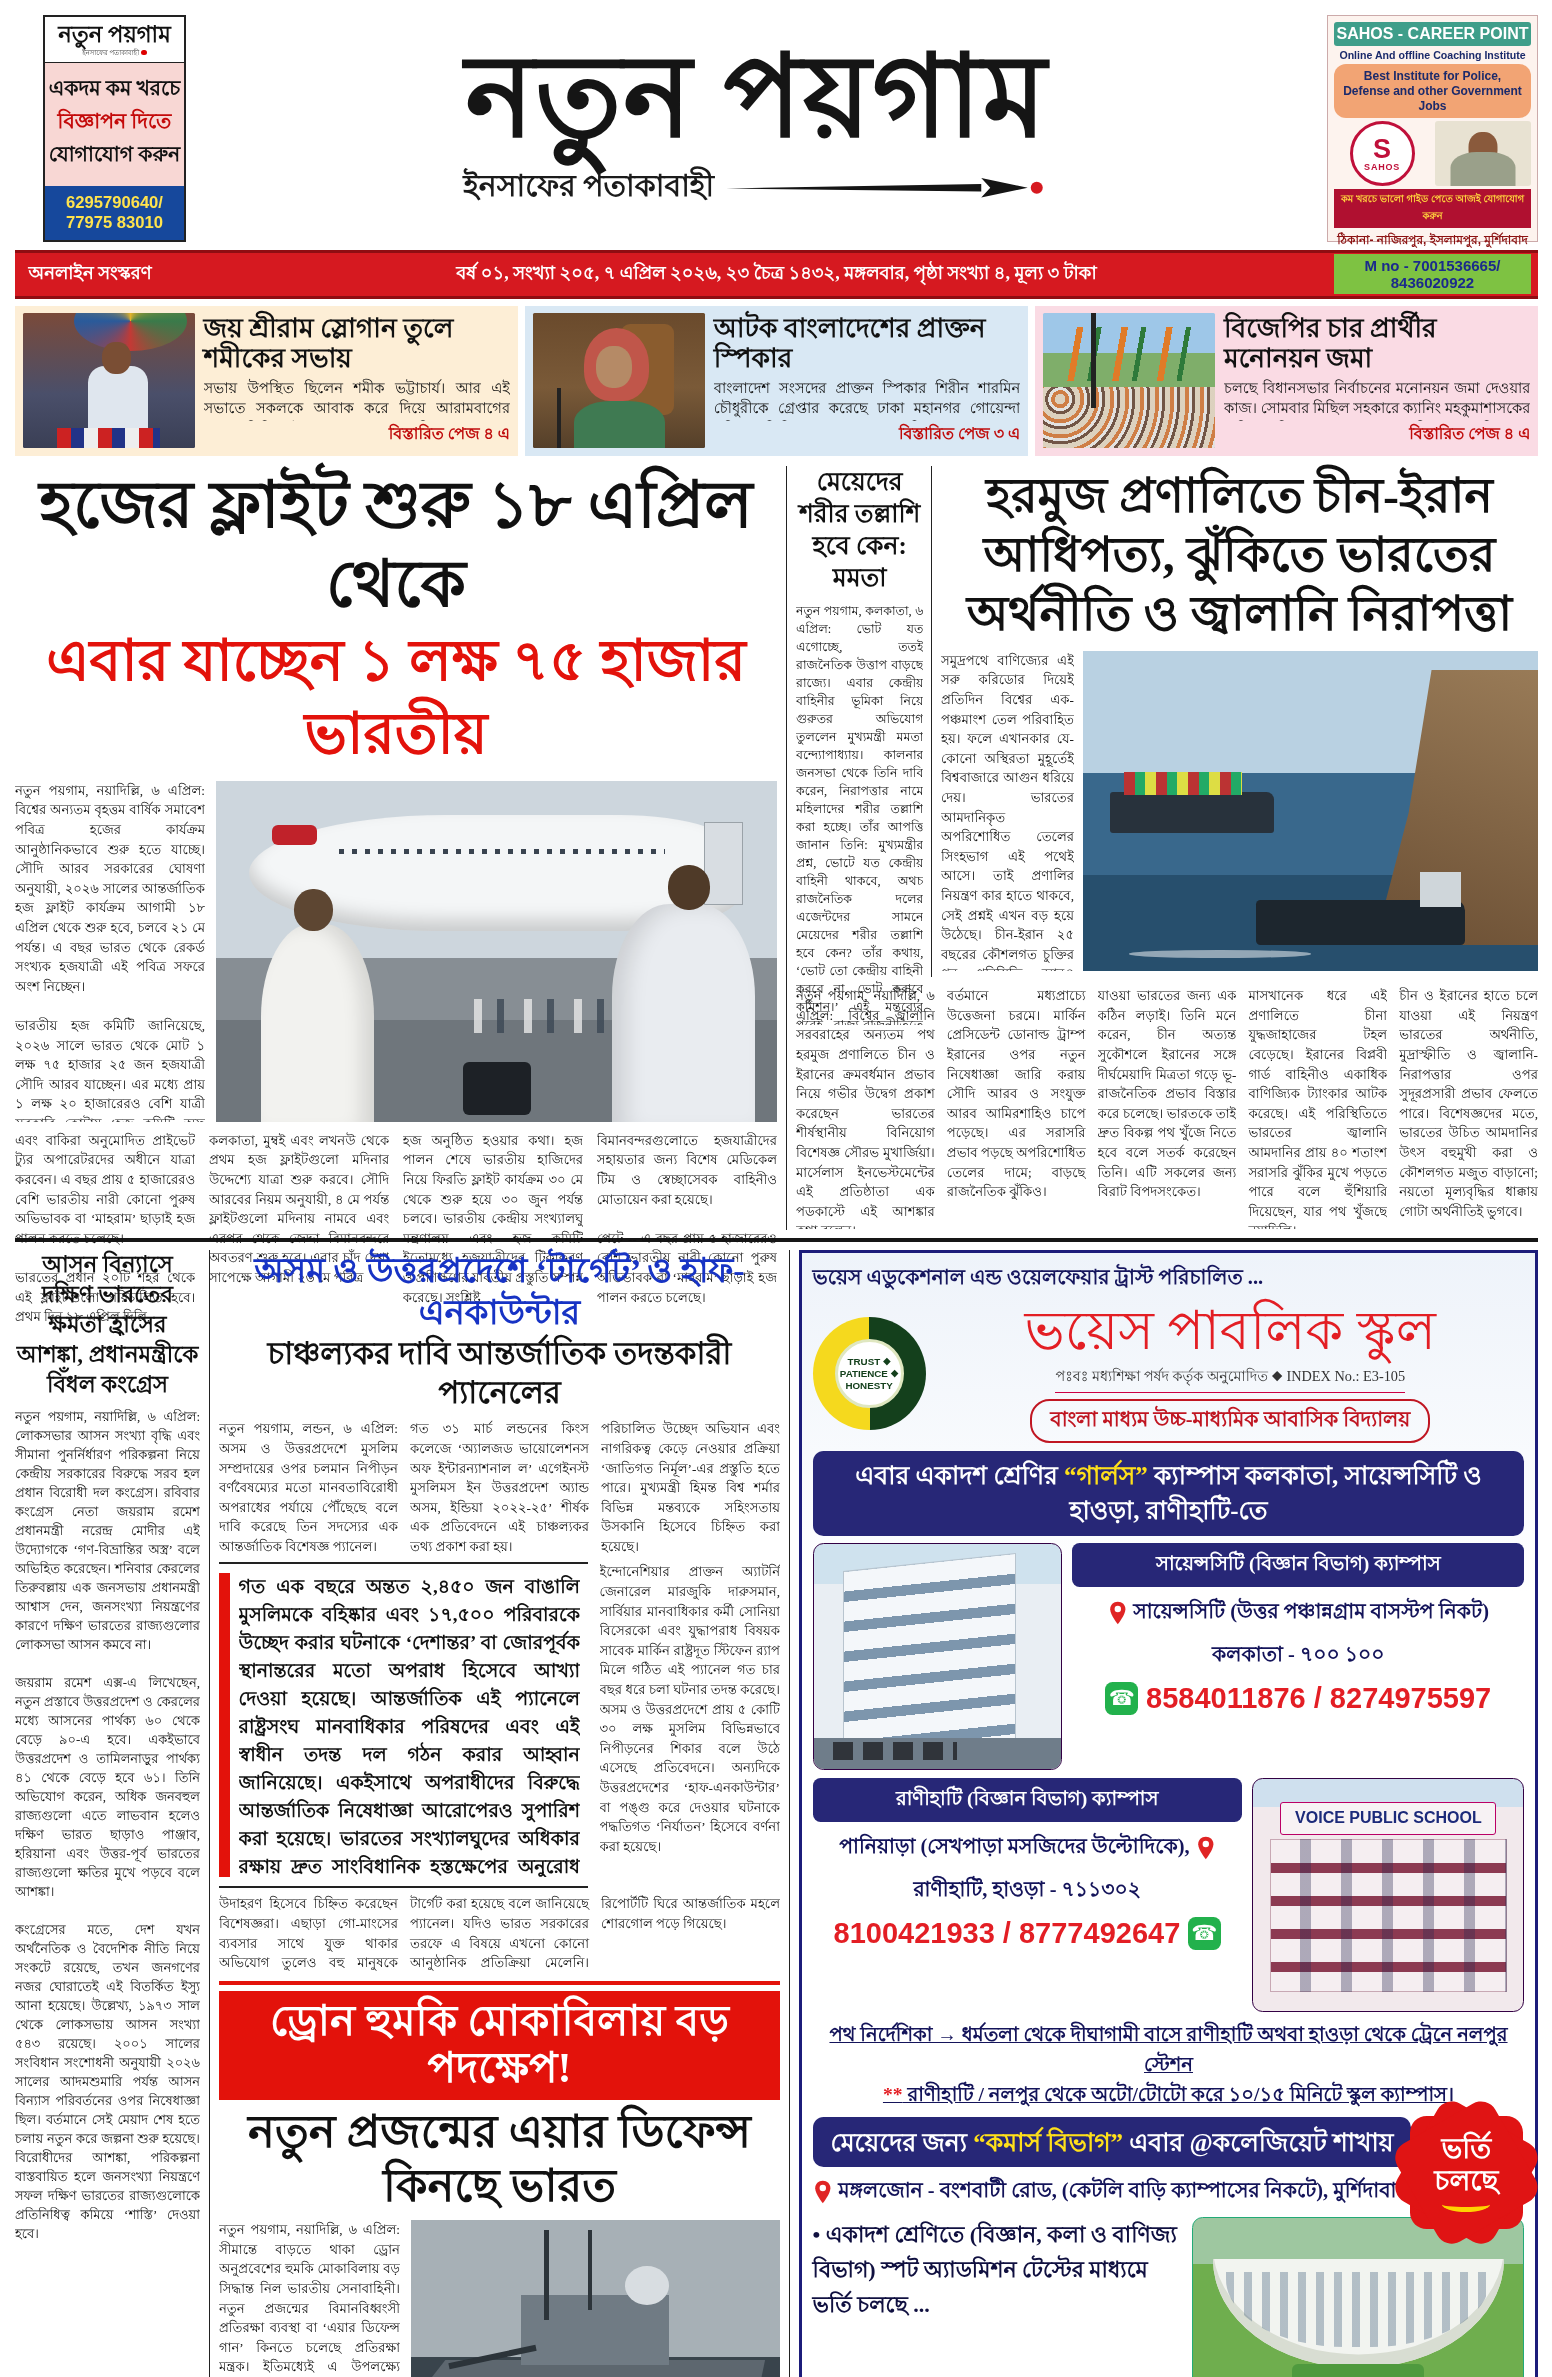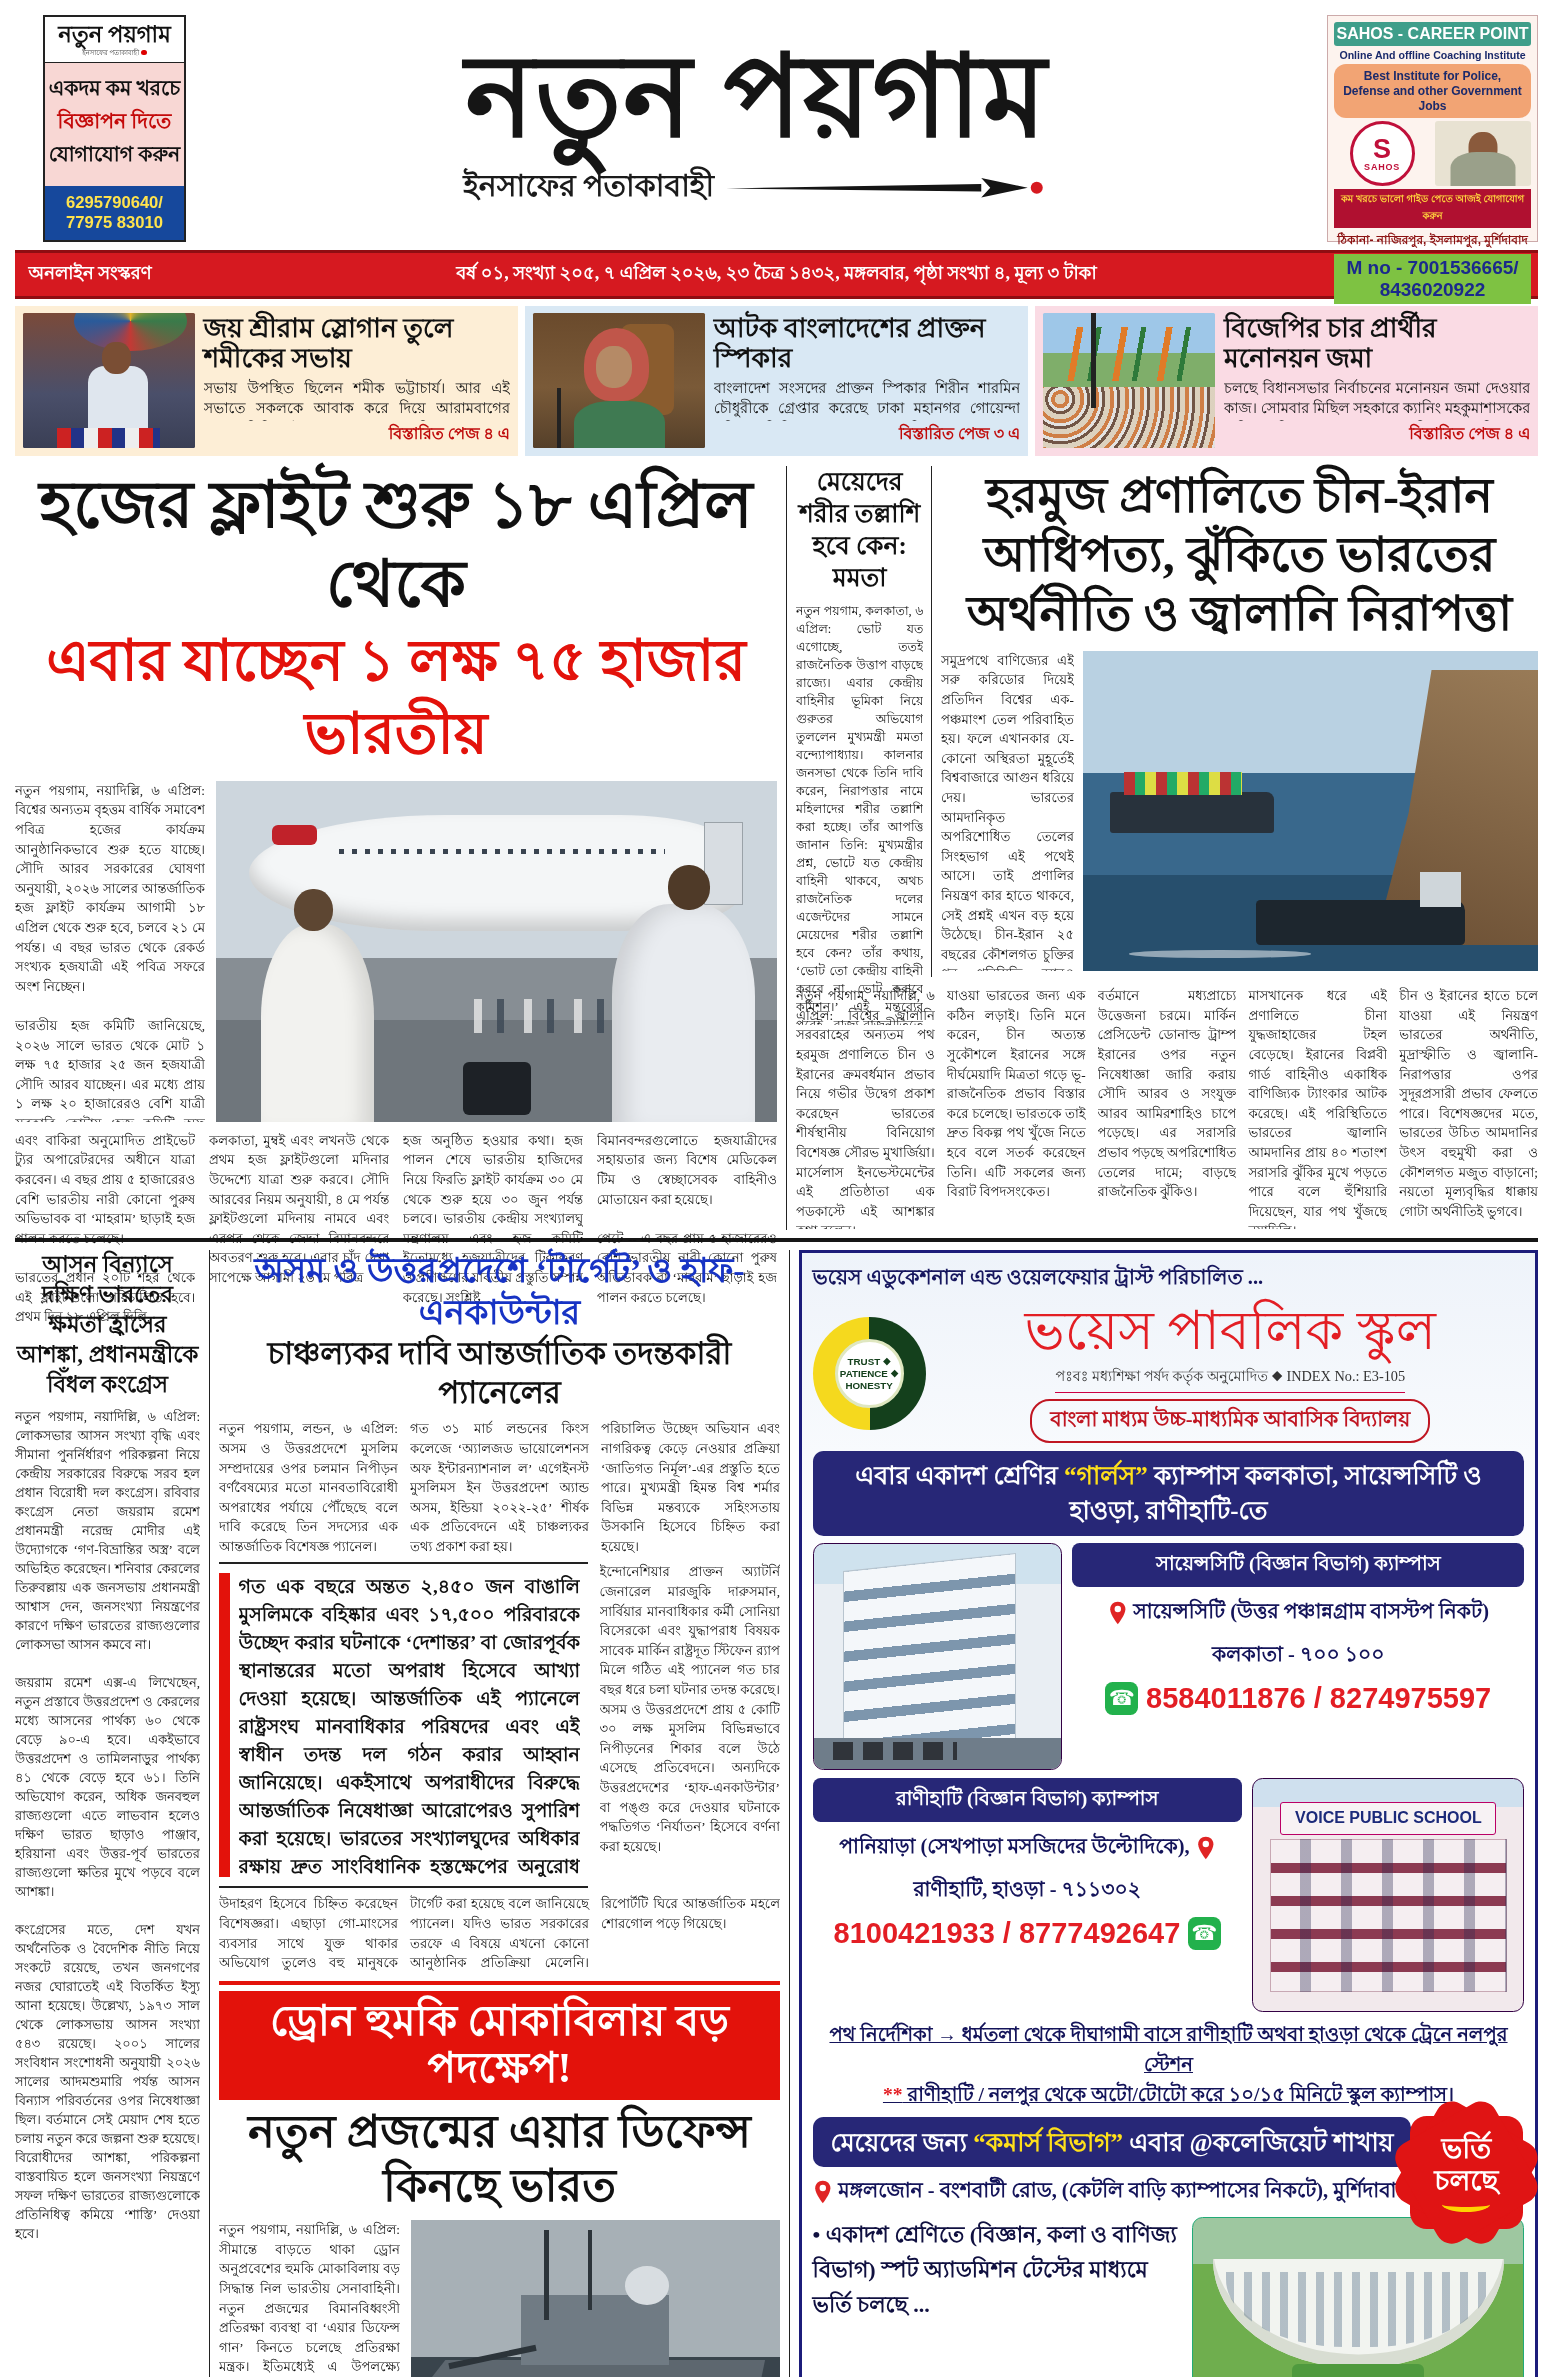--- a/index.html
+++ b/index.html
@@ -30,21 +30,21 @@
   .sa-mid { display:flex; gap:4.5px; height:82px; }
   .sa-logo { width:50%; display:flex; flex-direction:column; align-items:center; justify-content:center; }
   .sa-logo-ring { width:65px; height:65px; border:3px solid #c0103a; border-radius:50%; background:#fff; display:flex; flex-direction:column; align-items:center; justify-content:center; }
   .sa-logo-s { color:#c0103a; font-size:27px; font-weight:bold; line-height:26px; }
   .sa-logo-name { color:#c0103a; font-size:9px; font-weight:bold; letter-spacing:0.8px; }
   .sa-portrait { width:50%; background:#e8e2d2; border-radius:3px; position:relative; overflow:hidden; }
   .sa-head-c { position:absolute; left:50%; top:10.6px; transform:translateX(-50%); width:29px; height:33px; background:#8a5a3c; border-radius:45%; }
   .sa-shirt { position:absolute; left:50%; bottom:-4.5px; transform:translateX(-50%); width:65px; height:39px; background:#9aa08a; border-radius:40% 40% 0 0; }
   .sa-redbar { background:#b01030; color:#ffd23e; font-size:9.8px; font-weight:bold; text-align:center; padding:2.3px 1.5px; }
   .sa-addr { color:#8c1212; font-weight:bold; font-size:12px; text-align:center; }
-  .sa-phone { background:#7ec242; color:#1b2a8c; font-weight:bold; font-size:19px; text-align:center; padding:3px 1.5px; }
+  .sa-phone { background:#7ec242; color:#1b2a8c; font-weight:bold; font-size:15px; text-align:center; padding:3px 1.5px; }
 
   
   .dateline { margin-top:7.6px; background:#d61920; border-top:3px solid #8f0d12; border-bottom:3px solid #8f0d12; color:#fff; display:flex; align-items:center; padding:6px 13.6px; font-size:18px; font-weight:bold; }
   .dateline .dl-left { width:242px; text-align:left; }
   .dateline .dl-center { flex:1; text-align:center; }
   .dateline .dl-right { width:242px; }
 
   
   .briefs-row { display:flex; gap:7.6px; margin-top:7px; height:150px; }
   .brief { flex:1; display:flex; gap:9px; padding:7.6px; }
@@ -302,22 +302,22 @@
               <div style="position:absolute;left:9%;top:38%;width:26%;height:7%;background:repeating-linear-gradient(90deg,#b33 0 10.6px,#2a6 10.6px 21px,#dd4 21px 32px);"></div>
               <div style="position:absolute;left:38%;bottom:8%;width:46%;height:14%;background:#1d262e;border-radius:4.5px 10.6px 4.5px 4.5px;"></div>
               <div style="position:absolute;left:74%;bottom:20%;width:9%;height:11%;background:#cfd6da;"></div>
               <div style="position:absolute;left:10%;bottom:4%;width:40%;height:7.6px;background:rgba(255,255,255,.5);border-radius:50%;"></div>
             </div>
           </div>
         </div>
       </div>
       <div class="hormuz-bottom">
         <div class="ncol">নতুন পয়গাম, নয়াদিল্লি, ৬ এপ্রিল: বিশ্বের জ্বালানি সরবরাহের অন্যতম পথ হরমুজ প্রণালিতে চীন ও ইরানের ক্রমবর্ধমান প্রভাব নিয়ে গভীর উদ্বেগ প্রকাশ করেছেন ভারতের শীর্ষস্থানীয় বিনিয়োগ বিশেষজ্ঞ সৌরভ মুখার্জিয়া। মার্সেলাস ইনভেস্টমেন্টের এই প্রতিষ্ঠাতা এক পডকাস্টে এই আশঙ্কার কথা বলেন।</div>
+        <div class="ncol">বর্তমানে মধ্যপ্রাচ্যে উত্তেজনা চরমে। মার্কিন প্রেসিডেন্ট ডোনাল্ড ট্রাম্প ইরানের ওপর নতুন নিষেধাজ্ঞা জারি করায় সৌদি আরব ও সংযুক্ত আরব আমিরশাহিও চাপে পড়েছে। এর সরাসরি প্রভাব পড়ছে অপরিশোধিত তেলের দামে; বাড়ছে রাজনৈতিক ঝুঁকিও।</div>
         <div class="ncol">যাওয়া ভারতের জন্য এক কঠিন লড়াই। তিনি মনে করেন, চীন অত্যন্ত সুকৌশলে ইরানের সঙ্গে দীর্ঘমেয়াদি মিত্রতা গড়ে ভূ-রাজনৈতিক প্রভাব বিস্তার করে চলেছে। ভারতকে তাই দ্রুত বিকল্প পথ খুঁজে নিতে হবে বলে সতর্ক করেছেন তিনি। এটি সকলের জন্য বিরাট বিপদসংকেত।</div>
-        <div class="ncol">বর্তমানে মধ্যপ্রাচ্যে উত্তেজনা চরমে। মার্কিন প্রেসিডেন্ট ডোনাল্ড ট্রাম্প ইরানের ওপর নতুন নিষেধাজ্ঞা জারি করায় সৌদি আরব ও সংযুক্ত আরব আমিরশাহিও চাপে পড়েছে। এর সরাসরি প্রভাব পড়ছে অপরিশোধিত তেলের দামে; বাড়ছে রাজনৈতিক ঝুঁকিও।</div>
         <div class="ncol">মাসখানেক ধরে এই প্রণালিতে চীনা যুদ্ধজাহাজের টহল বেড়েছে। ইরানের বিপ্লবী গার্ড বাহিনীও একাধিক বাণিজ্যিক ট্যাংকার আটক করেছে। এই পরিস্থিতিতে ভারতের জ্বালানি আমদানির প্রায় ৪০ শতাংশ সরাসরি ঝুঁকির মুখে পড়তে পারে বলে হুঁশিয়ারি দিয়েছেন, যার পথ খুঁজছে নয়াদিল্লি।</div>
         <div class="ncol">চীন ও ইরানের হাতে চলে যাওয়া এই নিয়ন্ত্রণ ভারতের অর্থনীতি, মুদ্রাস্ফীতি ও জ্বালানি-নিরাপত্তার ওপর সুদূরপ্রসারী প্রভাব ফেলতে পারে। বিশেষজ্ঞদের মতে, ভারতের উচিত আমদানির উৎস বহুমুখী করা ও কৌশলগত মজুত বাড়ানো; নয়তো মূল্যবৃদ্ধির ধাক্কায় গোটা অর্থনীতিই ভুগবে।</div>
       </div>
     </div>
   </div>
 
   <div class="thick-rule"></div>
 
   <div class="bottom-grid">
 

